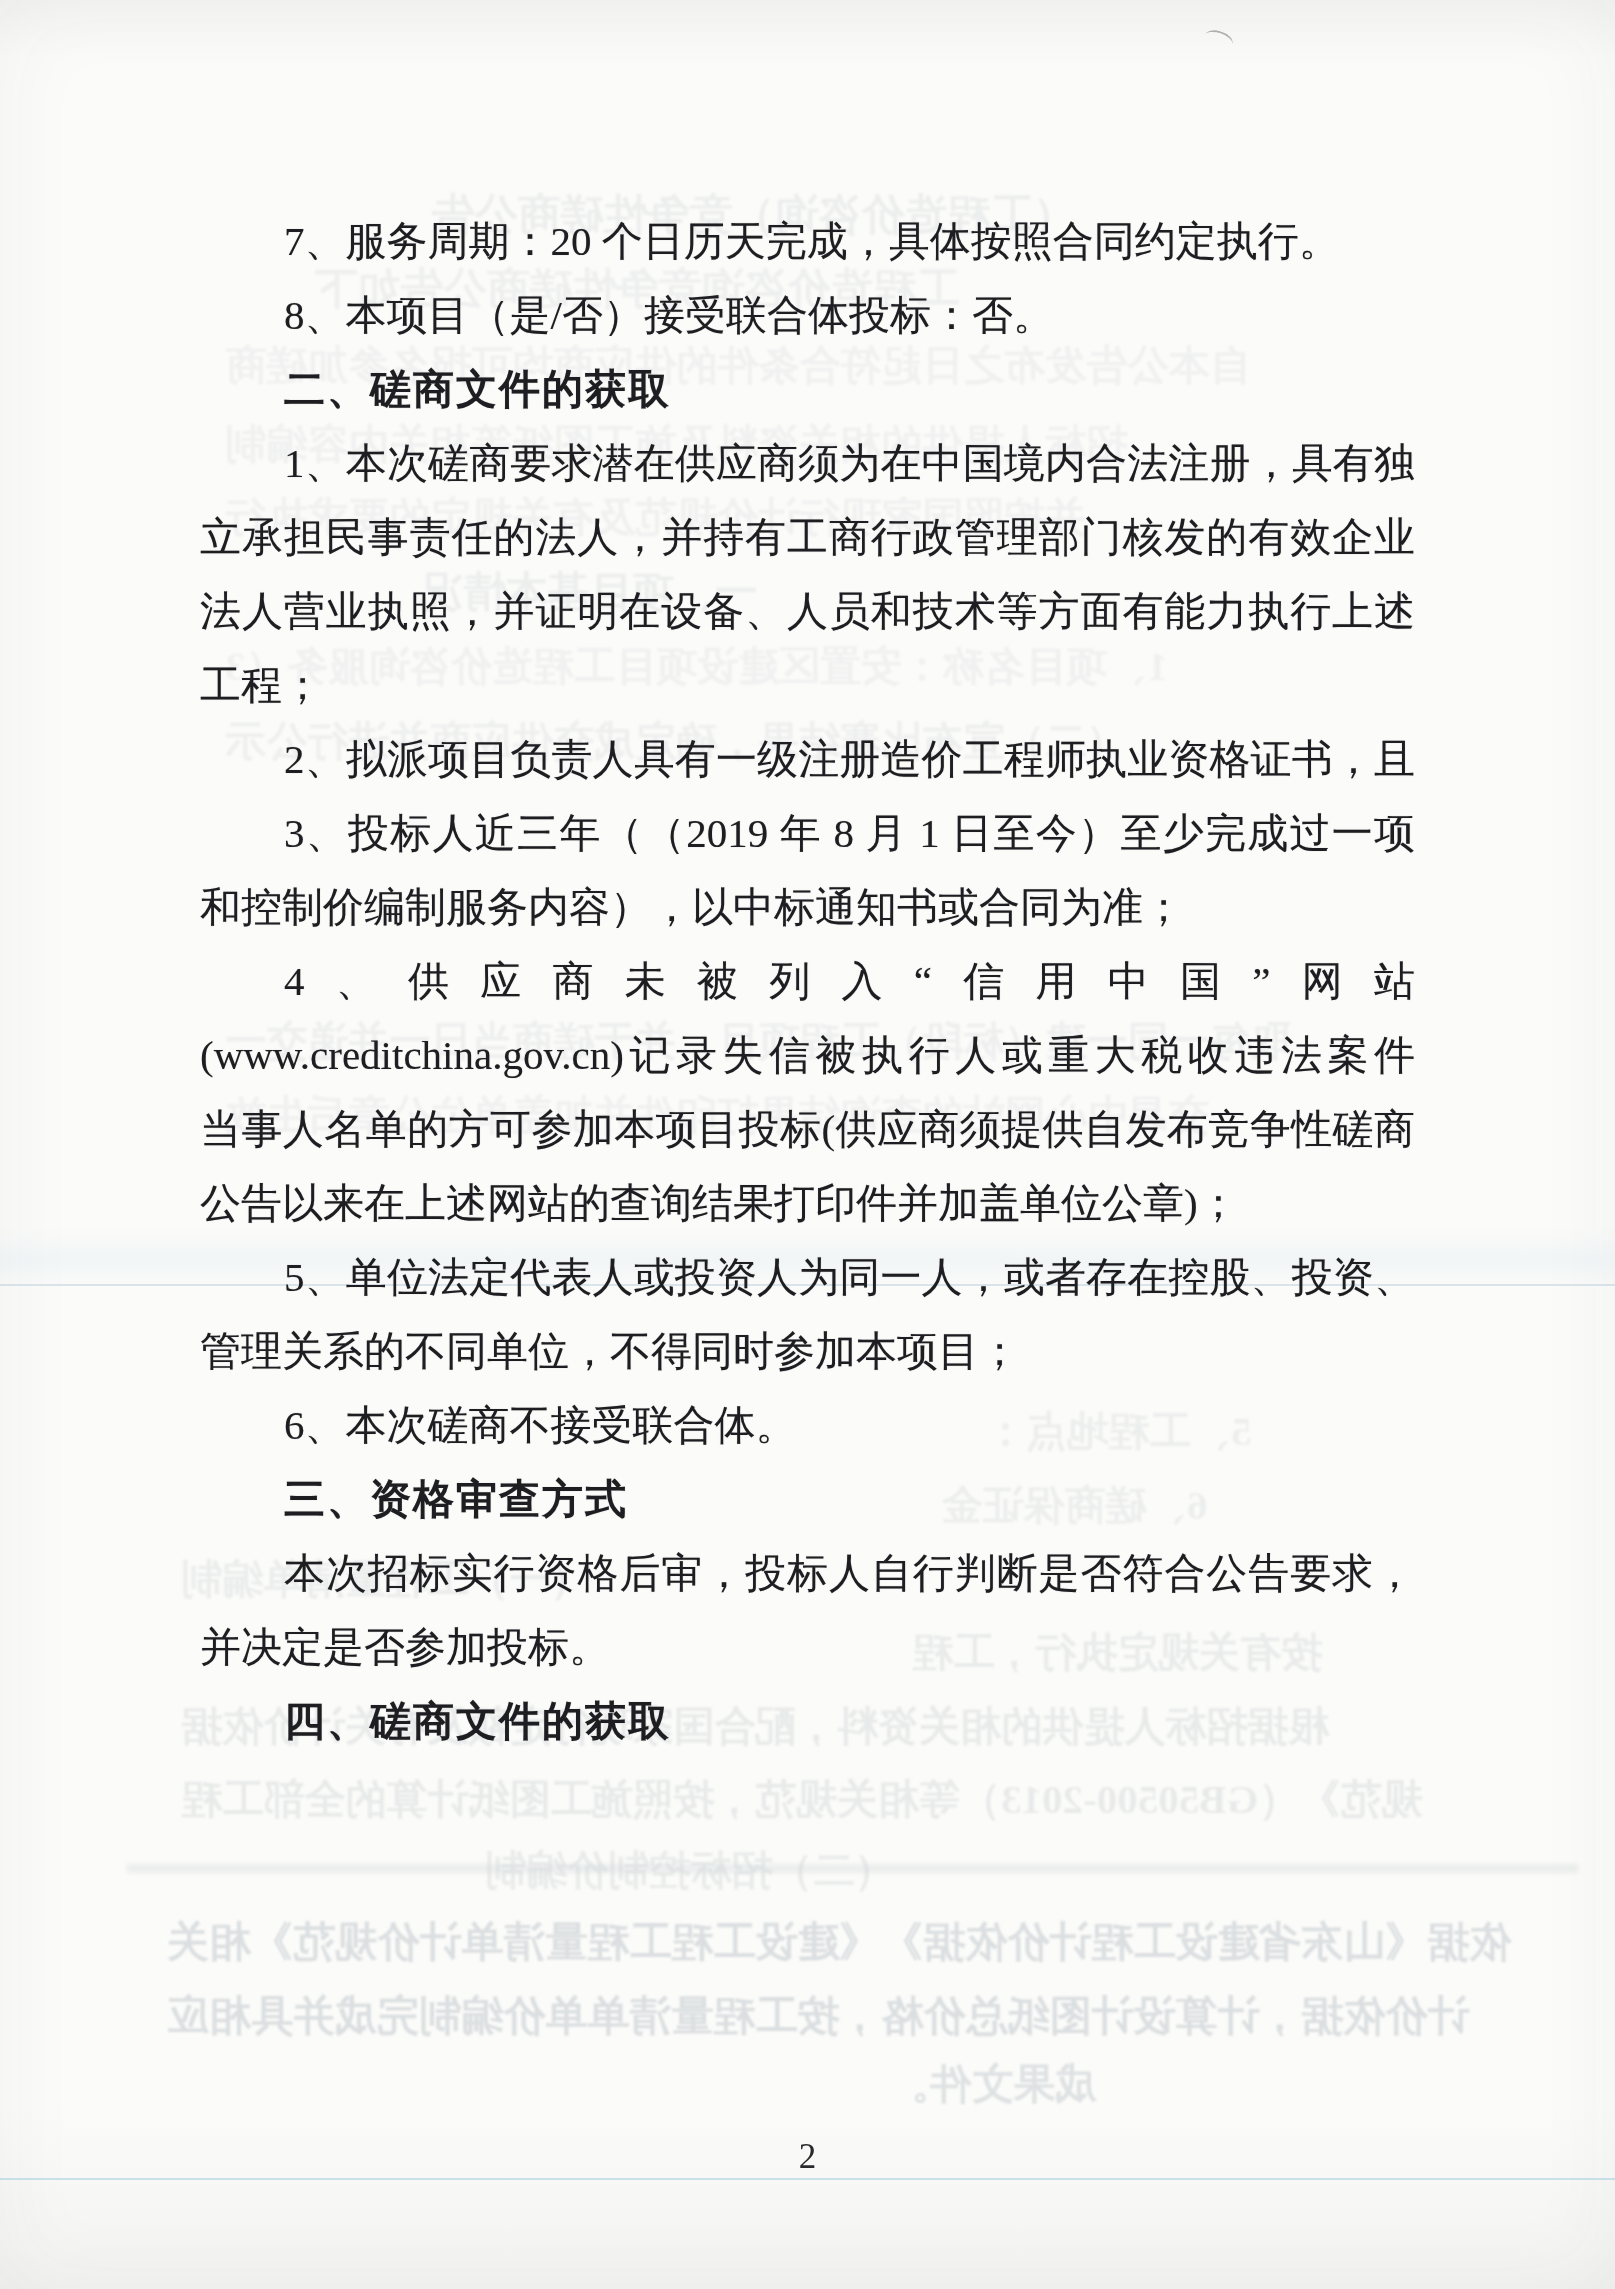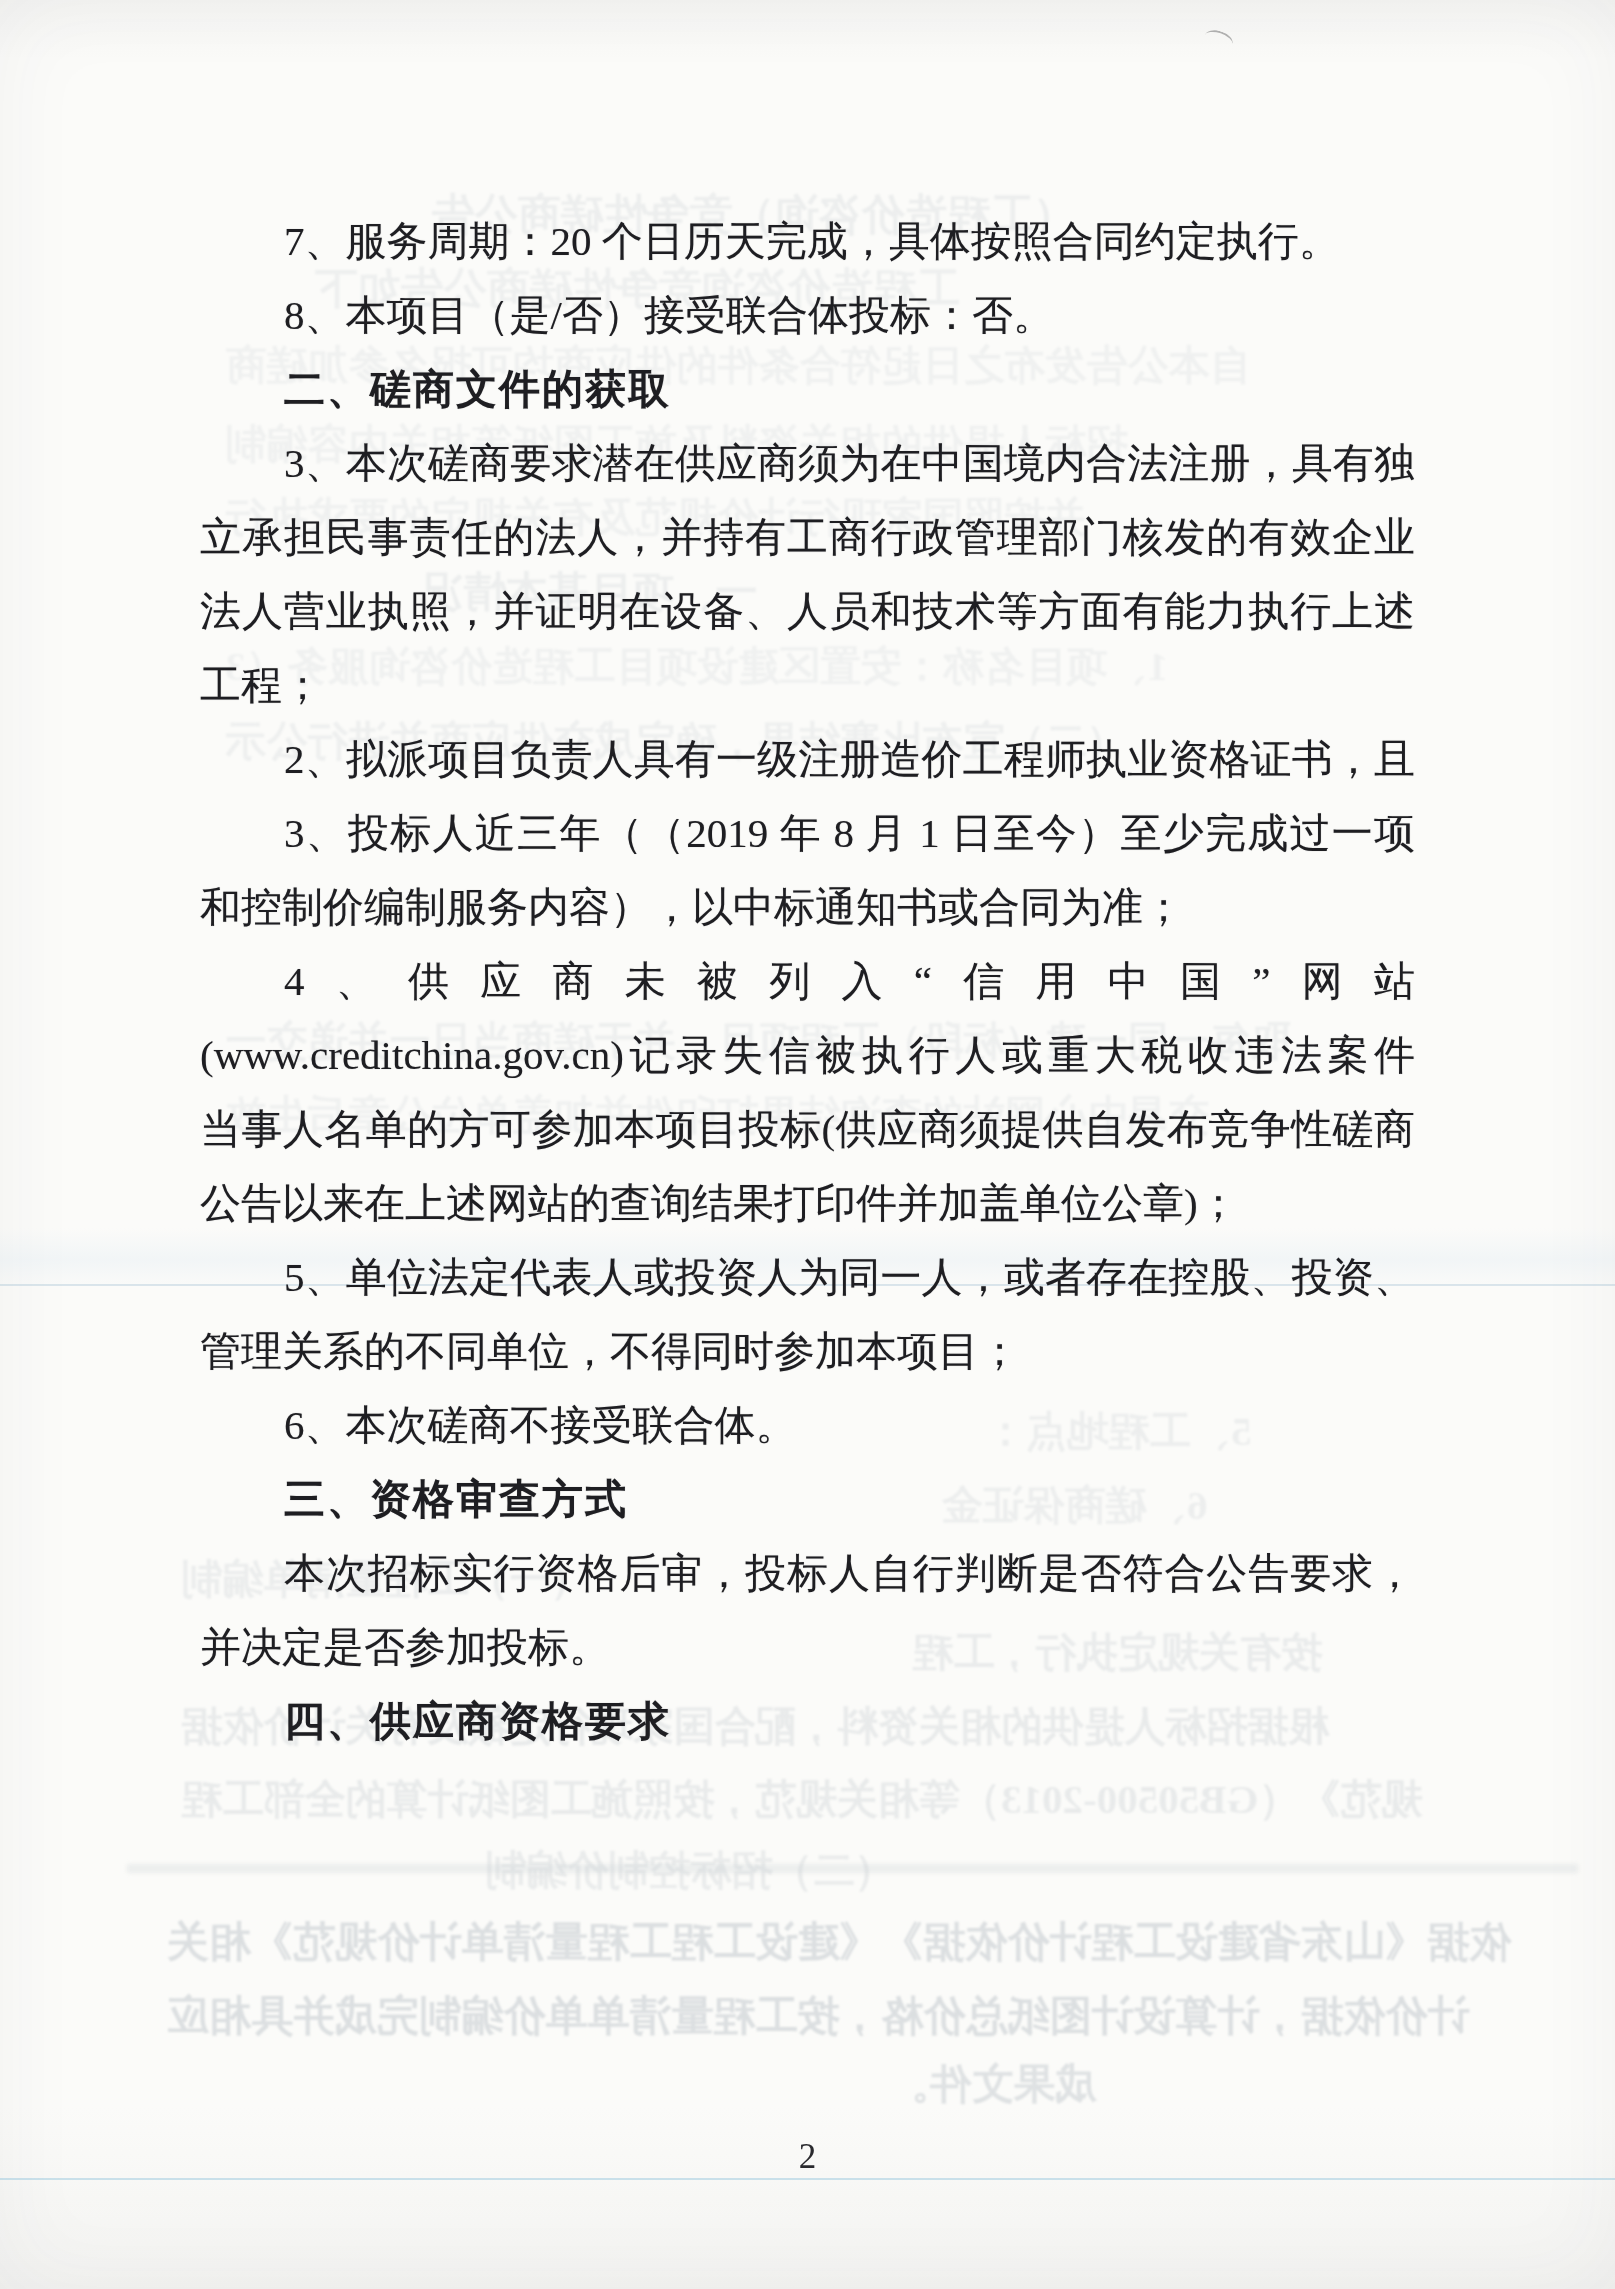--- a/index.html
+++ b/index.html
@@ -96,36 +96,36 @@
   <div class="scan-band"></div>
   <div class="hairline hl-mid"></div>
   <div class="hairline hl-bottom"></div>
   <div class="streak"></div>
   <div class="pen-mark"></div>
 
   <div class="text-block" id="text-block">
       <div class="line indent">7、服务周期：20 个日历天完成，具体按照合同约定执行。</div>
       <div class="line indent">8、本项目（是/否）接受联合体投标：否。</div>
       <div class="line indent head">二、磋商文件的获取</div>
-      <div class="line indent just">3、本次磋商要求潜在供应商须为在中国境内合法注册，具有独</div>
+      <div class="line indent just">1、本次磋商要求潜在供应商须为在中国境内合法注册，具有独</div>
       <div class="line just">立承担民事责任的法人，并持有工商行政管理部门核发的有效企业</div>
       <div class="line just">法人营业执照，并证明在设备、人员和技术等方面有能力执行上述</div>
       <div class="line">工程；</div>
       <div class="line indent just">2、拟派项目负责人具有一级注册造价工程师执业资格证书，且</div>
       <div class="line indent just">3、投标人近三年（（2019 年 8 月 1 日至今）至少完成过一项</div>
       <div class="line">和控制价编制服务内容），以中标通知书或合同为准；</div>
       <div class="line indent just">4、供应商未被列入“信用中国”网站</div>
       <div class="line just">(www.creditchina.gov.cn)记录失信被执行人或重大税收违法案件</div>
       <div class="line just">当事人名单的方可参加本项目投标(供应商须提供自发布竞争性磋商</div>
       <div class="line">公告以来在上述网站的查询结果打印件并加盖单位公章)；</div>
       <div class="line indent just">5、单位法定代表人或投资人为同一人，或者存在控股、投资、</div>
       <div class="line">管理关系的不同单位，不得同时参加本项目；</div>
       <div class="line indent">6、本次磋商不接受联合体。</div>
       <div class="line indent head">三、资格审查方式</div>
       <div class="line indent just">本次招标实行资格后审，投标人自行判断是否符合公告要求，</div>
       <div class="line">并决定是否参加投标。</div>
-      <div class="line indent head">四、供应商资格要求</div>
+      <div class="line indent head">四、磋商文件的获取</div>
     </div>
 
   <div class="page-number">2</div>
 
 </div>
 
 
 </body></html>

